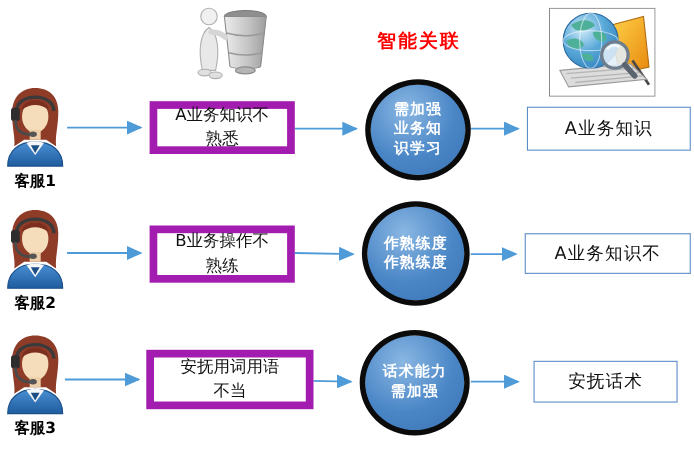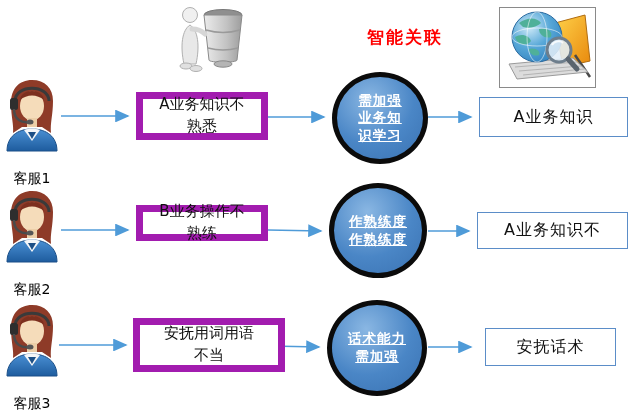--- a/index.html
+++ b/index.html
@@ -4,53 +4,53 @@
 <style>
   html,body{margin:0;padding:0;background:#fff;}
   .canvas{
     position:relative;width:631px;height:417px;background:#ffffff;
     font-family:"DejaVu Sans","Liberation Sans",sans-serif;overflow:hidden;
   }
   .abs{position:absolute;}
   
   .agent{position:absolute;left:3px;width:58px;text-align:center;}
   .agent-1{top:77px}.agent-2{top:188px}.agent-3{top:302px}
-  .agent-label{display:block;margin-top:14px;font-size:14px;font-weight:normal;color:#000;line-height:1.1;}
+  .agent-label{display:block;margin-top:1px;font-size:14px;font-weight:bold;color:#000;line-height:1.1;}
   
   .issue-box{
     position:absolute;background:#fff;border:7px solid #a21caf;color:#111;
     display:flex;flex-direction:column;align-items:center;justify-content:center;
     font-size:15px;line-height:1.45;text-align:center;box-sizing:border-box;
   }
   .issue-1{left:136px;top:92px;width:132px;height:48px}
-  .issue-2{left:136px;top:205px;width:132px;height:36px}
+  .issue-2{left:136px;top:205px;width:132px;height:52px}
   .issue-3{left:133px;top:318px;width:152px;height:54px}
   
   .need-circle{
     position:absolute;border-radius:50%;border:5px solid #0b0b0b;box-sizing:border-box;
     background:radial-gradient(circle at 38% 28%, #8ab7e3 0%, #4a86c6 55%, #3a72b2 100%);
     color:#fff;font-weight:bold;font-size:13.5px;line-height:1.3;letter-spacing:1px;
-    display:flex;flex-direction:column;align-items:center;justify-content:center;text-align:center;text-decoration:underline;
+    display:flex;flex-direction:column;align-items:center;justify-content:center;text-align:center;
   }
   .need-1{left:332px;top:72px;width:96px;height:92px}
   .need-2{left:329px;top:183px;width:98px;height:95px}
   .need-3{left:327px;top:300px;width:100px;height:96px}
   
   .res-box{
     position:absolute;background:#fff;border:1px solid #5b8dc8;color:#111;
     display:flex;align-items:center;justify-content:center;font-size:16px;
     letter-spacing:1px;box-sizing:border-box;text-align:center;
   }
   .res-1{left:479px;top:97px;width:149px;height:40px}
   .res-2{left:477px;top:212px;width:151px;height:37px}
   .res-3{left:485px;top:328px;width:131px;height:38px}
   
   .title{
     position:absolute;left:343px;top:26px;font-size:17px;font-weight:bold;
-    color:#ff0000;letter-spacing:2px;white-space:nowrap;margin-left:24px;
+    color:#ff0000;letter-spacing:2px;white-space:nowrap;
   }
   
   .icon-bucket{left:176px;top:2px;width:72px;height:72px}
   .icon-globe{left:499px;top:7px;width:97px;height:81px}
   .arrows{position:absolute;left:0;top:0;pointer-events:none;}
 </style>
 </head>
 <body>
 
 <div class="canvas">

